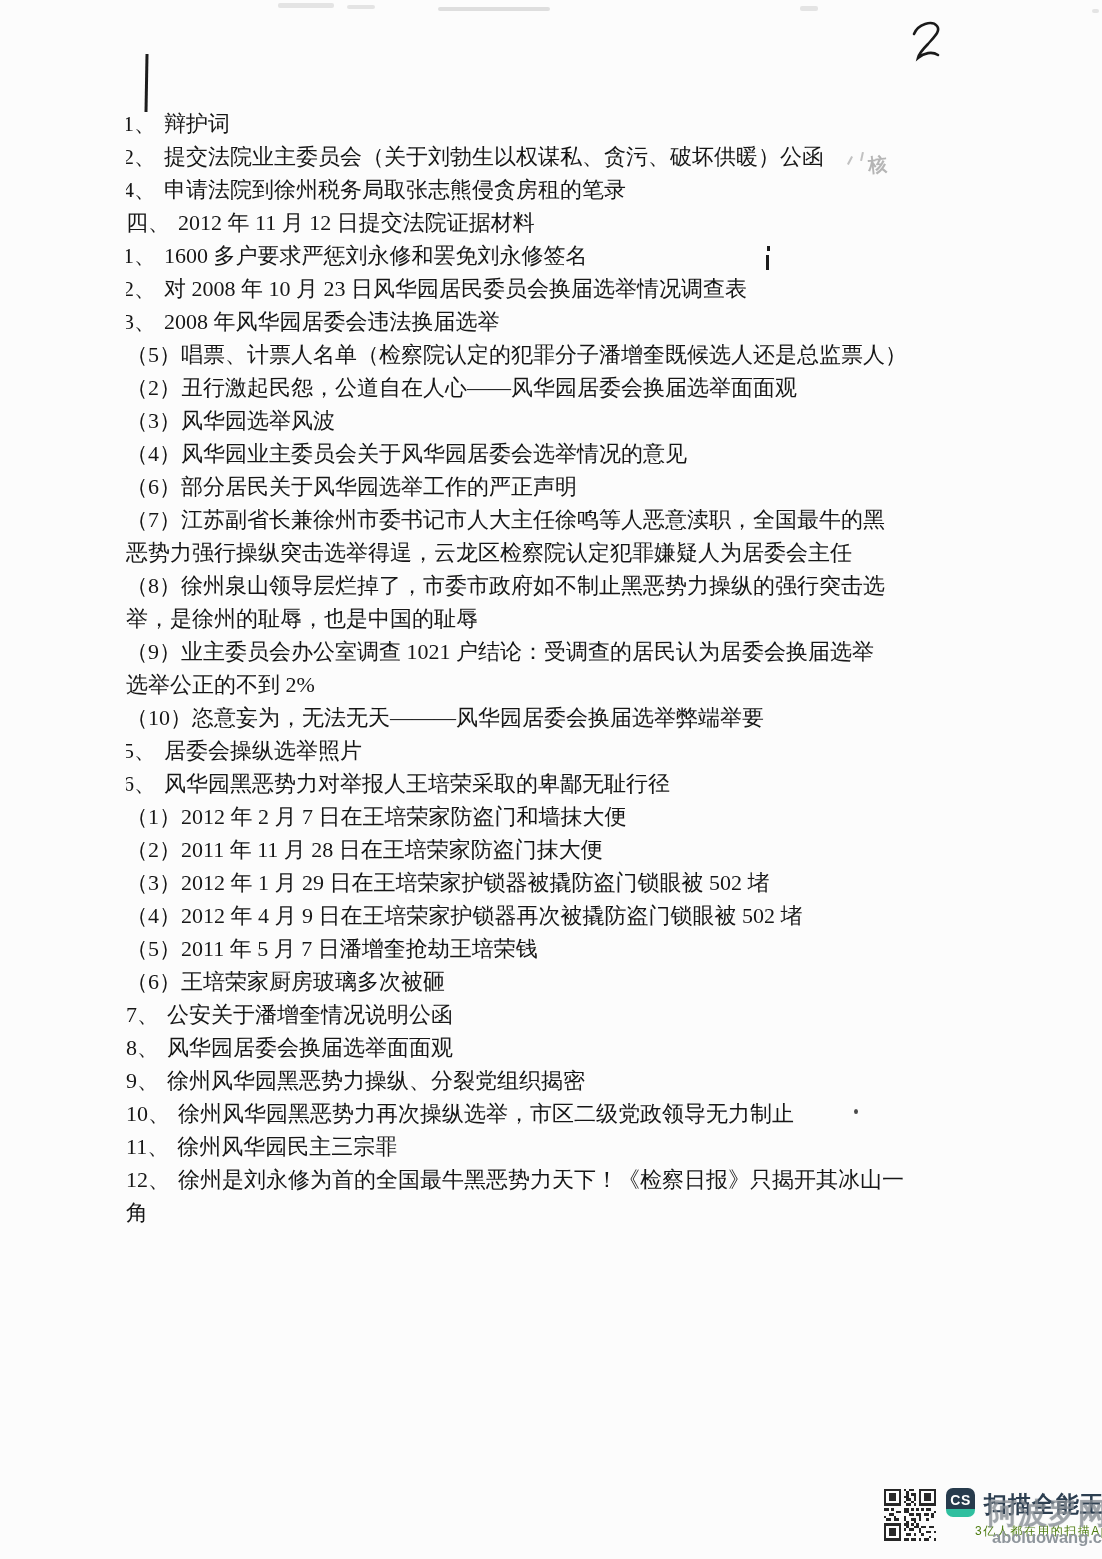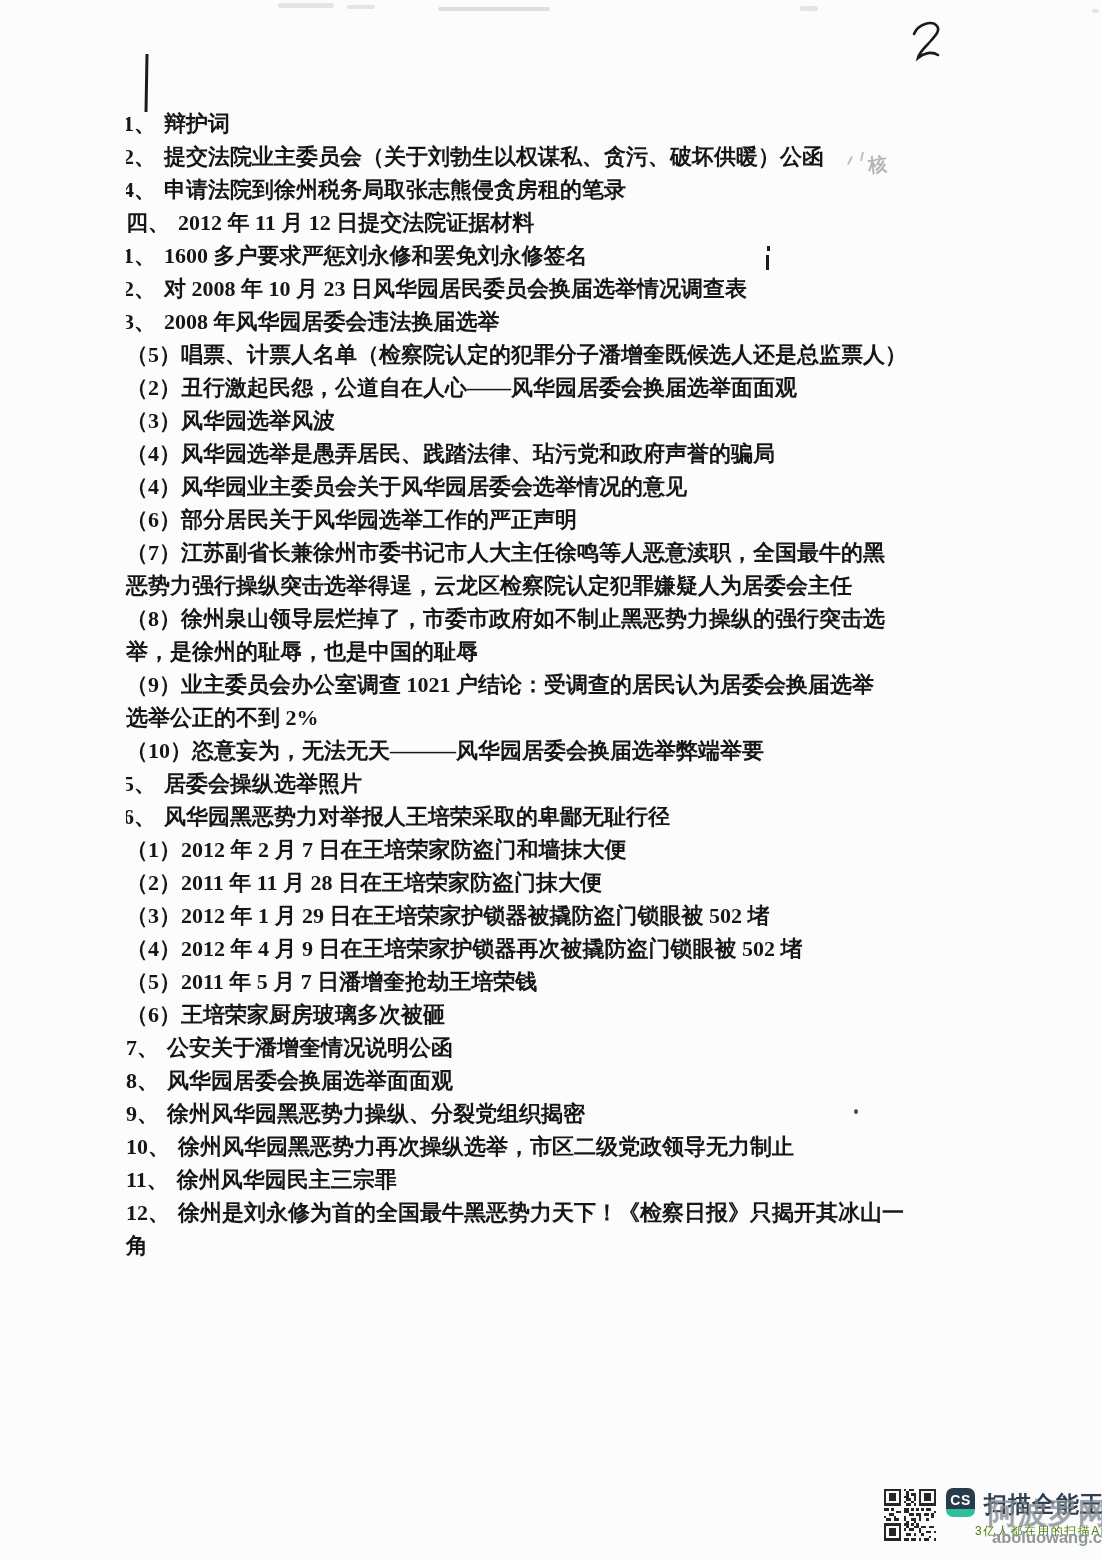--- a/index.html
+++ b/index.html
@@ -4,21 +4,21 @@
 <style>
   html,body{margin:0;padding:0;}
   body{
     width:1102px;height:1559px;position:relative;overflow:hidden;
     background:#fcfcfc;
     font-family:"Liberation Serif","DejaVu Serif",serif;
   }
   
   #doc{
     position:absolute;left:126px;top:107px;width:830px;
-    color:#161616;font-weight:700;font-size:22px;
+    color:#161616;font-weight:400;font-size:22px;
   }
   .line{height:33px;line-height:33px;white-space:nowrap;}
   .clipnum{
     display:inline-block;width:8px;height:33px;line-height:33px;
     overflow:hidden;direction:rtl;vertical-align:bottom;
   }
   .sep{margin-right:8px;}
   
   .artifact{position:absolute;background:#1c1c1c;}
   .smudge{position:absolute;background:#e4e4e4;border-radius:2px;filter:blur(.6px);}
@@ -88,21 +88,20 @@
     <div class="line"><span class="clipnum">1</span><span class="sep">、</span><span>辩护词</span></div>
     <div class="line"><span class="clipnum">2</span><span class="sep">、</span><span>提交法院业主委员会（关于刘勃生以权谋私、贪污、破坏供暖）公函</span></div>
     <div class="line"><span class="clipnum">4</span><span class="sep">、</span><span>申请法院到徐州税务局取张志熊侵贪房租的笔录</span></div>
     <div class="line"><span class="num">四</span><span class="sep">、</span><span>2012 年 11 月 12 日提交法院证据材料</span></div>
     <div class="line"><span class="clipnum">1</span><span class="sep">、</span><span>1600 多户要求严惩刘永修和罢免刘永修签名</span></div>
     <div class="line"><span class="clipnum">2</span><span class="sep">、</span><span>对 2008 年 10 月 23 日风华园居民委员会换届选举情况调查表</span></div>
     <div class="line"><span class="clipnum">3</span><span class="sep">、</span><span>2008 年风华园居委会违法换届选举</span></div>
     <div class="line"><span>（5）唱票、计票人名单（检察院认定的犯罪分子潘增奎既候选人还是总监票人）</span></div>
     <div class="line"><span>（2）丑行激起民怨，公道自在人心——风华园居委会换届选举面面观</span></div>
     <div class="line"><span>（3）风华园选举风波</span></div>
-    <div class="line"><span>（4）风华园选举是愚弄居民、践踏法律、玷污党和政府声誉的骗局</span></div>
     <div class="line"><span>（4）风华园业主委员会关于风华园居委会选举情况的意见</span></div>
     <div class="line"><span>（6）部分居民关于风华园选举工作的严正声明</span></div>
     <div class="line"><span>（7）江苏副省长兼徐州市委书记市人大主任徐鸣等人恶意渎职，全国最牛的黑</span></div>
     <div class="line"><span>恶势力强行操纵突击选举得逞，云龙区检察院认定犯罪嫌疑人为居委会主任</span></div>
     <div class="line"><span>（8）徐州泉山领导层烂掉了，市委市政府如不制止黑恶势力操纵的强行突击选</span></div>
     <div class="line"><span>举，是徐州的耻辱，也是中国的耻辱</span></div>
     <div class="line"><span>（9）业主委员会办公室调查 1021 户结论：受调查的居民认为居委会换届选举</span></div>
     <div class="line"><span>选举公正的不到 2%</span></div>
     <div class="line"><span>（10）恣意妄为，无法无天———风华园居委会换届选举弊端举要</span></div>
     <div class="line"><span class="clipnum">5</span><span class="sep">、</span><span>居委会操纵选举照片</span></div>

